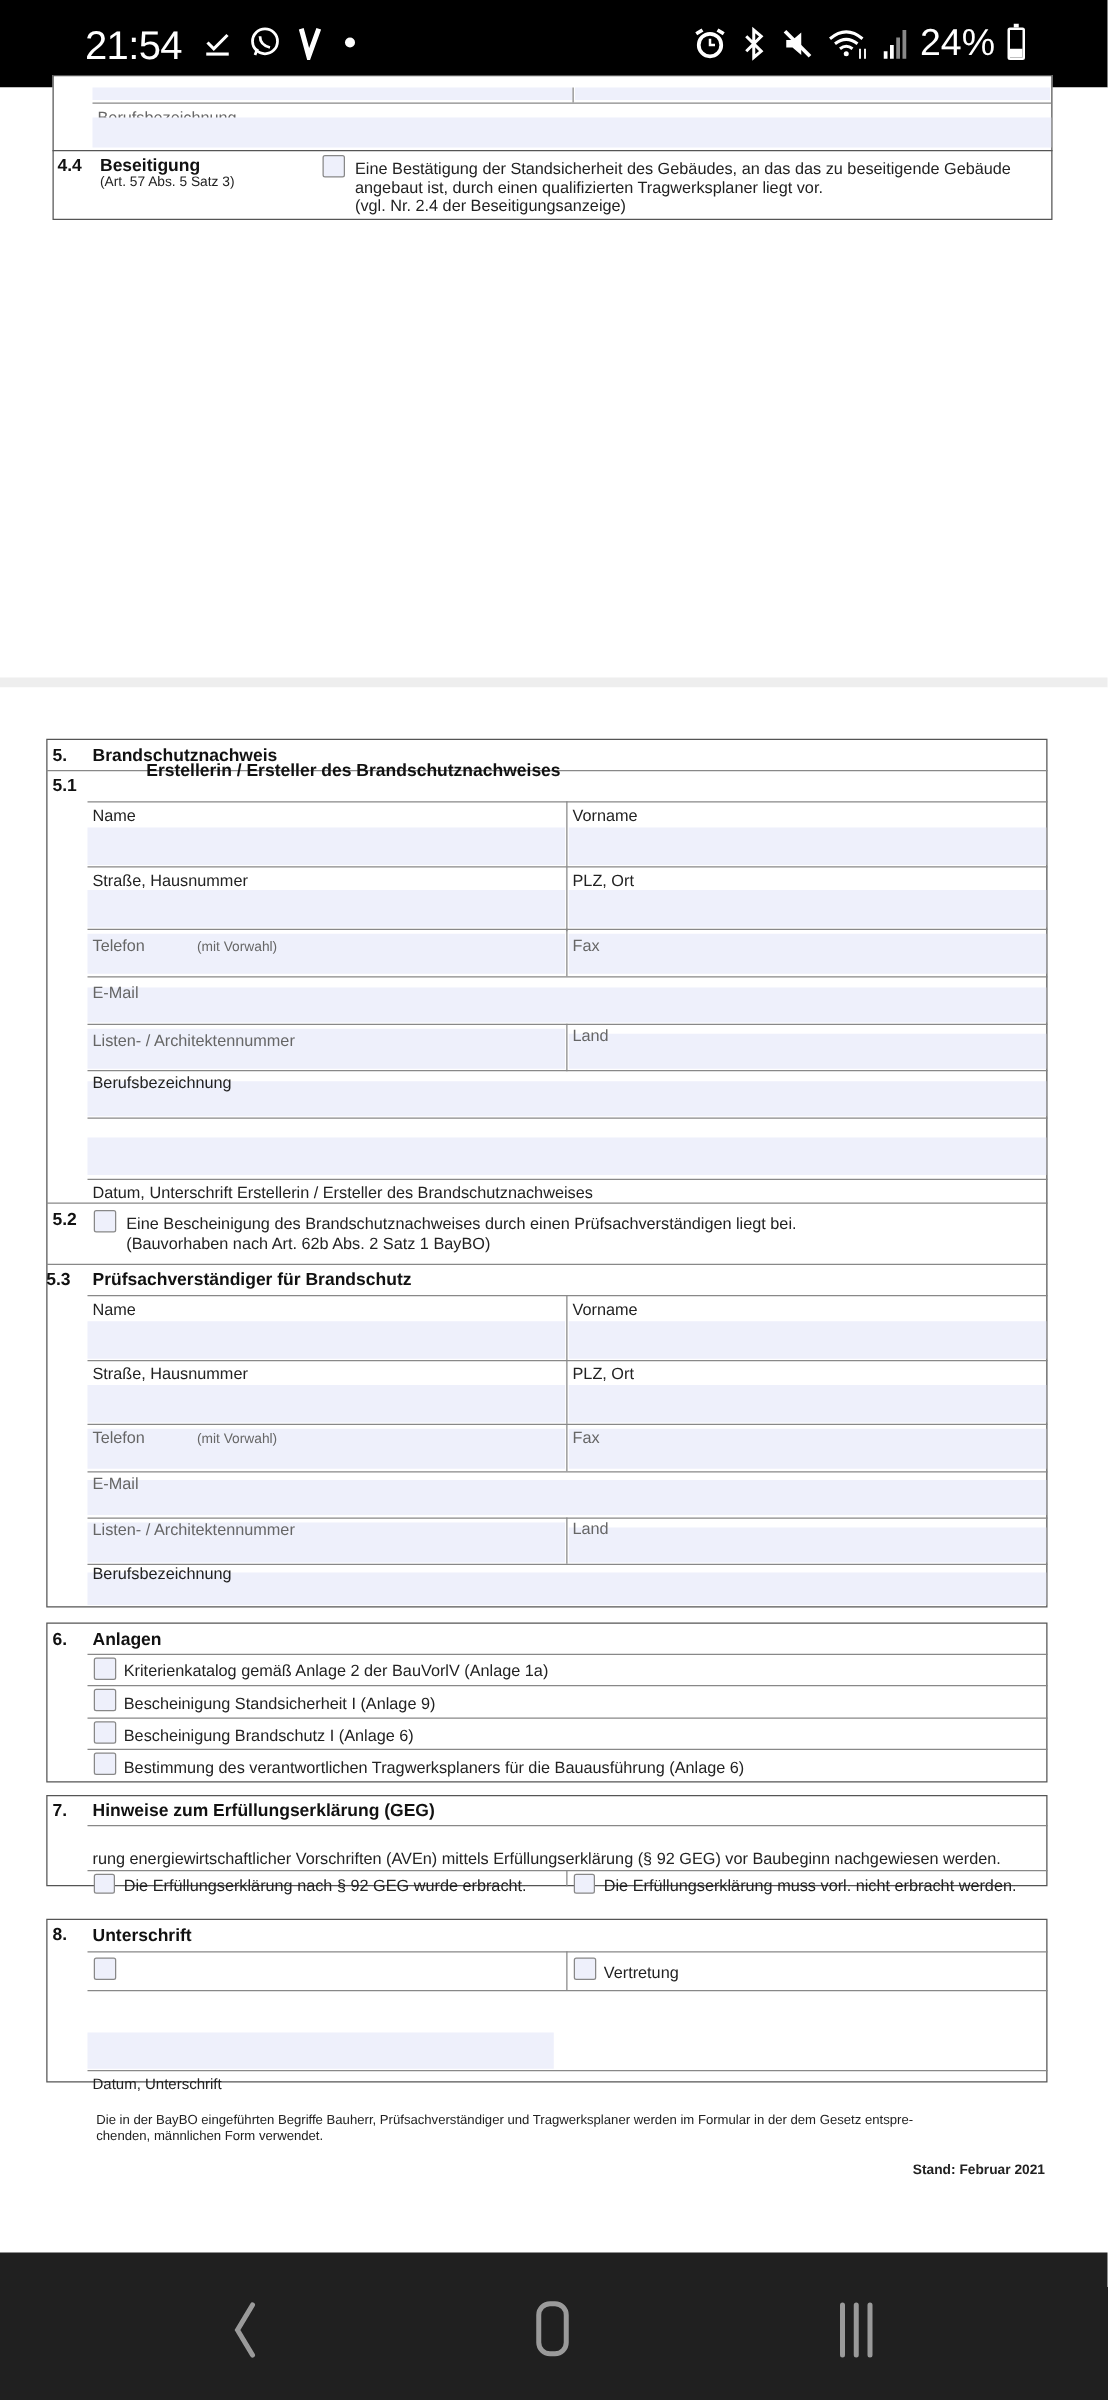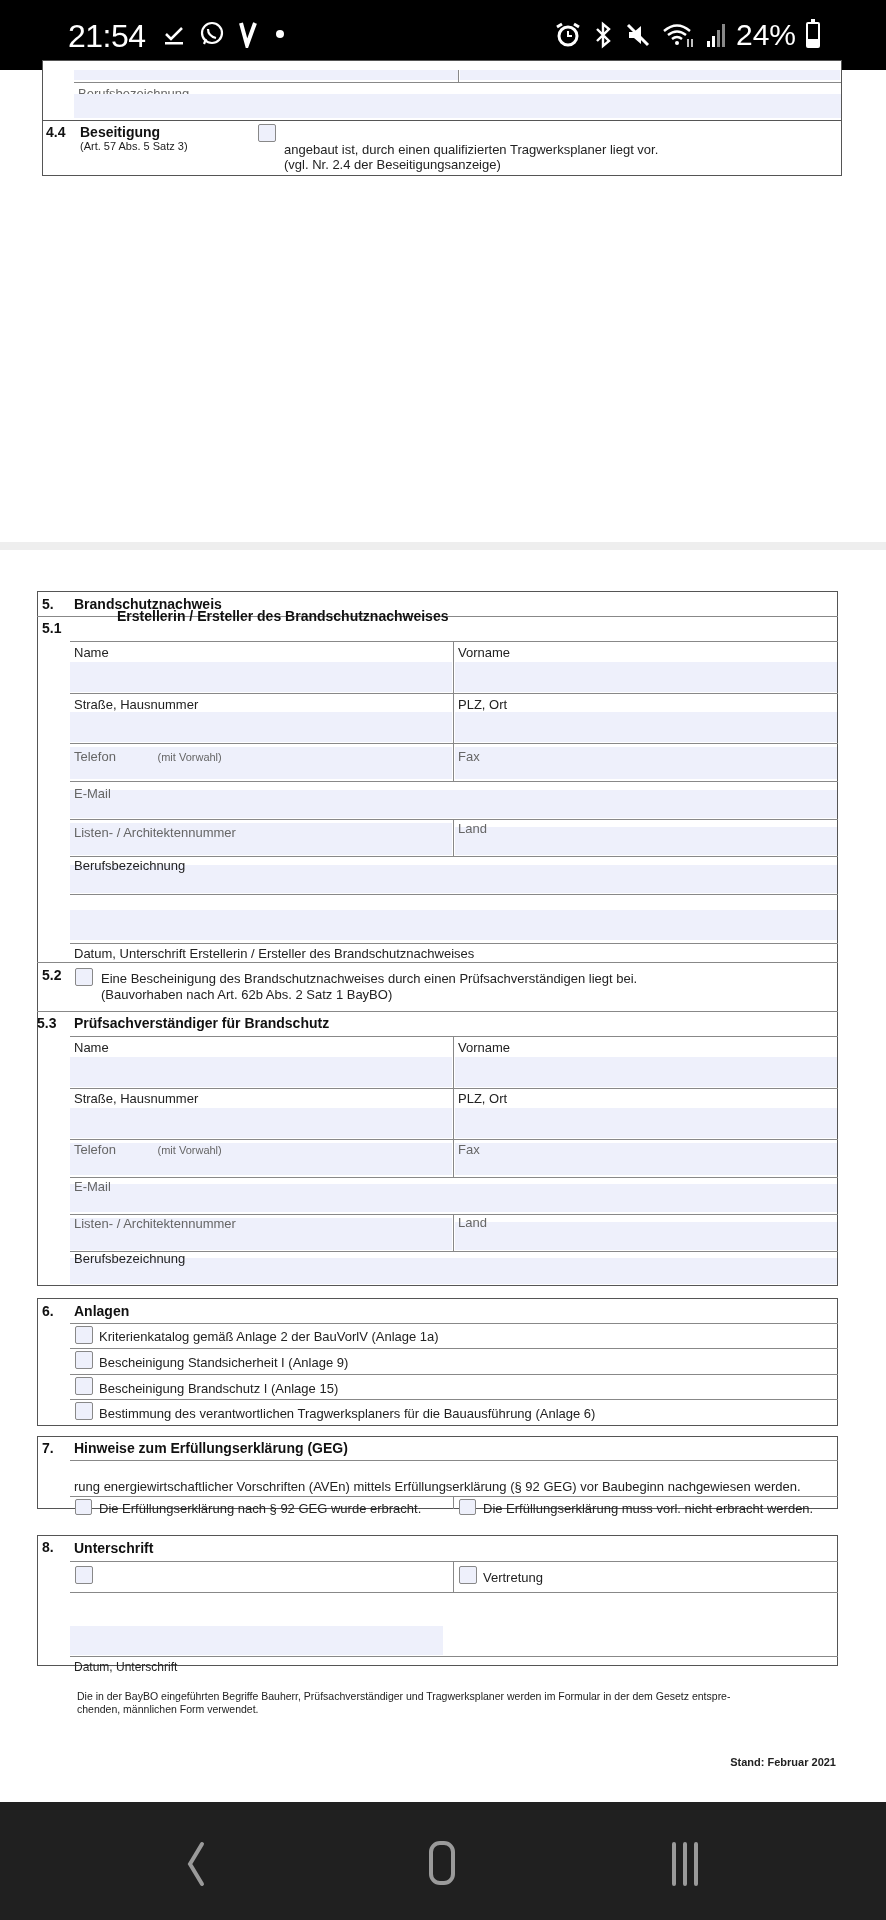--- a/index.html
+++ b/index.html
@@ -91,20 +91,21 @@
   <div class="fill" style="left:460px; top:0px; width:380px; height:10px;"></div>
   <div class="hline" style="left:74px; top:12px; width:767px;"></div>
   <span class="fld-label grey" style="left:78px; top:16px;">Berufsbezeichnung</span>
   <div class="fill" style="left:74px; top:24px; width:767px; height:24px;"></div>
   <div class="hline" style="left:42px; top:50px; width:800px; background:#555;"></div>
 
   <span class="sec-num" style="left:46px; top:54px;">4.4</span>
   <span class="sec-title" style="left:80px; top:54px;">Beseitigung</span>
   <span class="txt-sm" style="left:80px; top:70px;">(Art. 57 Abs. 5 Satz 3)</span>
   <div class="cb" style="left:258px; top:54px;"></div>
+  <span class="txt" style="left:284px; top:57px;">Eine Bestätigung der Standsicherheit des Gebäudes, an das das zu beseitigende Gebäude</span>
   <span class="txt" style="left:284px; top:72px;">angebaut ist, durch einen qualifizierten Tragwerksplaner liegt vor.</span>
   <span class="txt" style="left:284px; top:87px;">(vgl. Nr. 2.4 der Beseitigungsanzeige)</span>
 </div>
 
 <div class="page-gap"></div>
 
 <div class="page page2">
 
   <div class="box" style="left:37px; top:41px; width:801px; height:695px;"></div>
   <span class="sec-num" style="left:42px; top:46px;">5.</span>
@@ -205,21 +206,21 @@
   <span class="sec-num" style="left:42px; top:753px;">6.</span>
   <span class="sec-title" style="left:74px; top:753px;">Anlagen</span>
   <div class="hline" style="left:70px; top:773px; width:768px;"></div>
   <div class="cb" style="left:75px; top:776px;"></div>
   <span class="txt" style="left:99px; top:779px;">Kriterienkatalog gemäß Anlage 2 der BauVorlV (Anlage 1a)</span>
   <div class="hline" style="left:70px; top:798px; width:768px;"></div>
   <div class="cb" style="left:75px; top:801px;"></div>
   <span class="txt" style="left:99px; top:805px;">Bescheinigung Standsicherheit I (Anlage 9)</span>
   <div class="hline" style="left:70px; top:824px; width:768px;"></div>
   <div class="cb" style="left:75px; top:827px;"></div>
-  <span class="txt" style="left:99px; top:831px;">Bescheinigung Brandschutz I (Anlage 15)</span>
+  <span class="txt" style="left:99px; top:831px;">Bescheinigung Brandschutz I (Anlage 6)</span>
   <div class="hline" style="left:70px; top:849px; width:768px;"></div>
   <div class="cb" style="left:75px; top:852px;"></div>
   <span class="txt" style="left:99px; top:856px;">Bestimmung des verantwortlichen Tragwerksplaners für die Bauausführung (Anlage 6)</span>
 
   <div class="box" style="left:37px; top:886px; width:801px; height:73px;"></div>
   <span class="sec-num" style="left:42px; top:890px;">7.</span>
   <span class="sec-title" style="left:74px; top:890px;">Hinweise zum Erfüllungserklärung (GEG)</span>
   <div class="hline" style="left:70px; top:910px; width:768px;"></div>
   <span class="txt" style="left:74px; top:929px;">rung energiewirtschaftlicher Vorschriften (AVEn) mittels Erfüllungserklärung (§ 92 GEG) vor Baubeginn nachgewiesen werden.</span>
   <div class="hline" style="left:70px; top:946px; width:768px;"></div>
@@ -238,21 +239,21 @@
   <span class="txt" style="left:99px; top:1078px;">Bauherr</span>
   <div class="cb" style="left:459px; top:1016px;"></div>
   <span class="txt" style="left:483px; top:1020px;">Vertretung</span>
   <div class="hline" style="left:70px; top:1042px; width:768px;"></div>
   <div class="fill" style="left:70px; top:1076px; width:373px; height:29px;"></div>
   <div class="hline" style="left:70px; top:1106px; width:768px;"></div>
   <span class="fld-label" style="left:74px; top:1110px; font-size:12px;">Datum, Unterschrift</span>
 
   <span class="txt-sm" style="left:77px; top:1140px; font-size:10.5px;">Die in der BayBO eingeführten Begriffe Bauherr, Prüfsachverständiger und Tragwerksplaner werden im Formular in der dem Gesetz entspre-</span>
   <span class="txt-sm" style="left:77px; top:1153px; font-size:10.5px;">chenden, männlichen Form verwendet.</span>
-  <span class="txt-sm" style="right:50px; top:1206px; font-weight:bold;">Stand: Februar 2021</span>
+  <span class="txt-sm" style="right:50px; top:1180px; font-weight:bold;">Stand: Februar 2021</span>
 </div>
 
 <div class="navbar">
   <div class="nav-btn" style="left:166px;">
     <svg width="60" height="60" viewBox="0 0 60 60">
         <path d="M36 12 L24 32 L36 52" stroke="#9a9a9a" stroke-width="4" fill="none" stroke-linecap="round"></path>
       </svg>
   </div>
   <div class="nav-btn" style="left:415px;">
     <svg width="60" height="60" viewBox="0 0 60 60">

